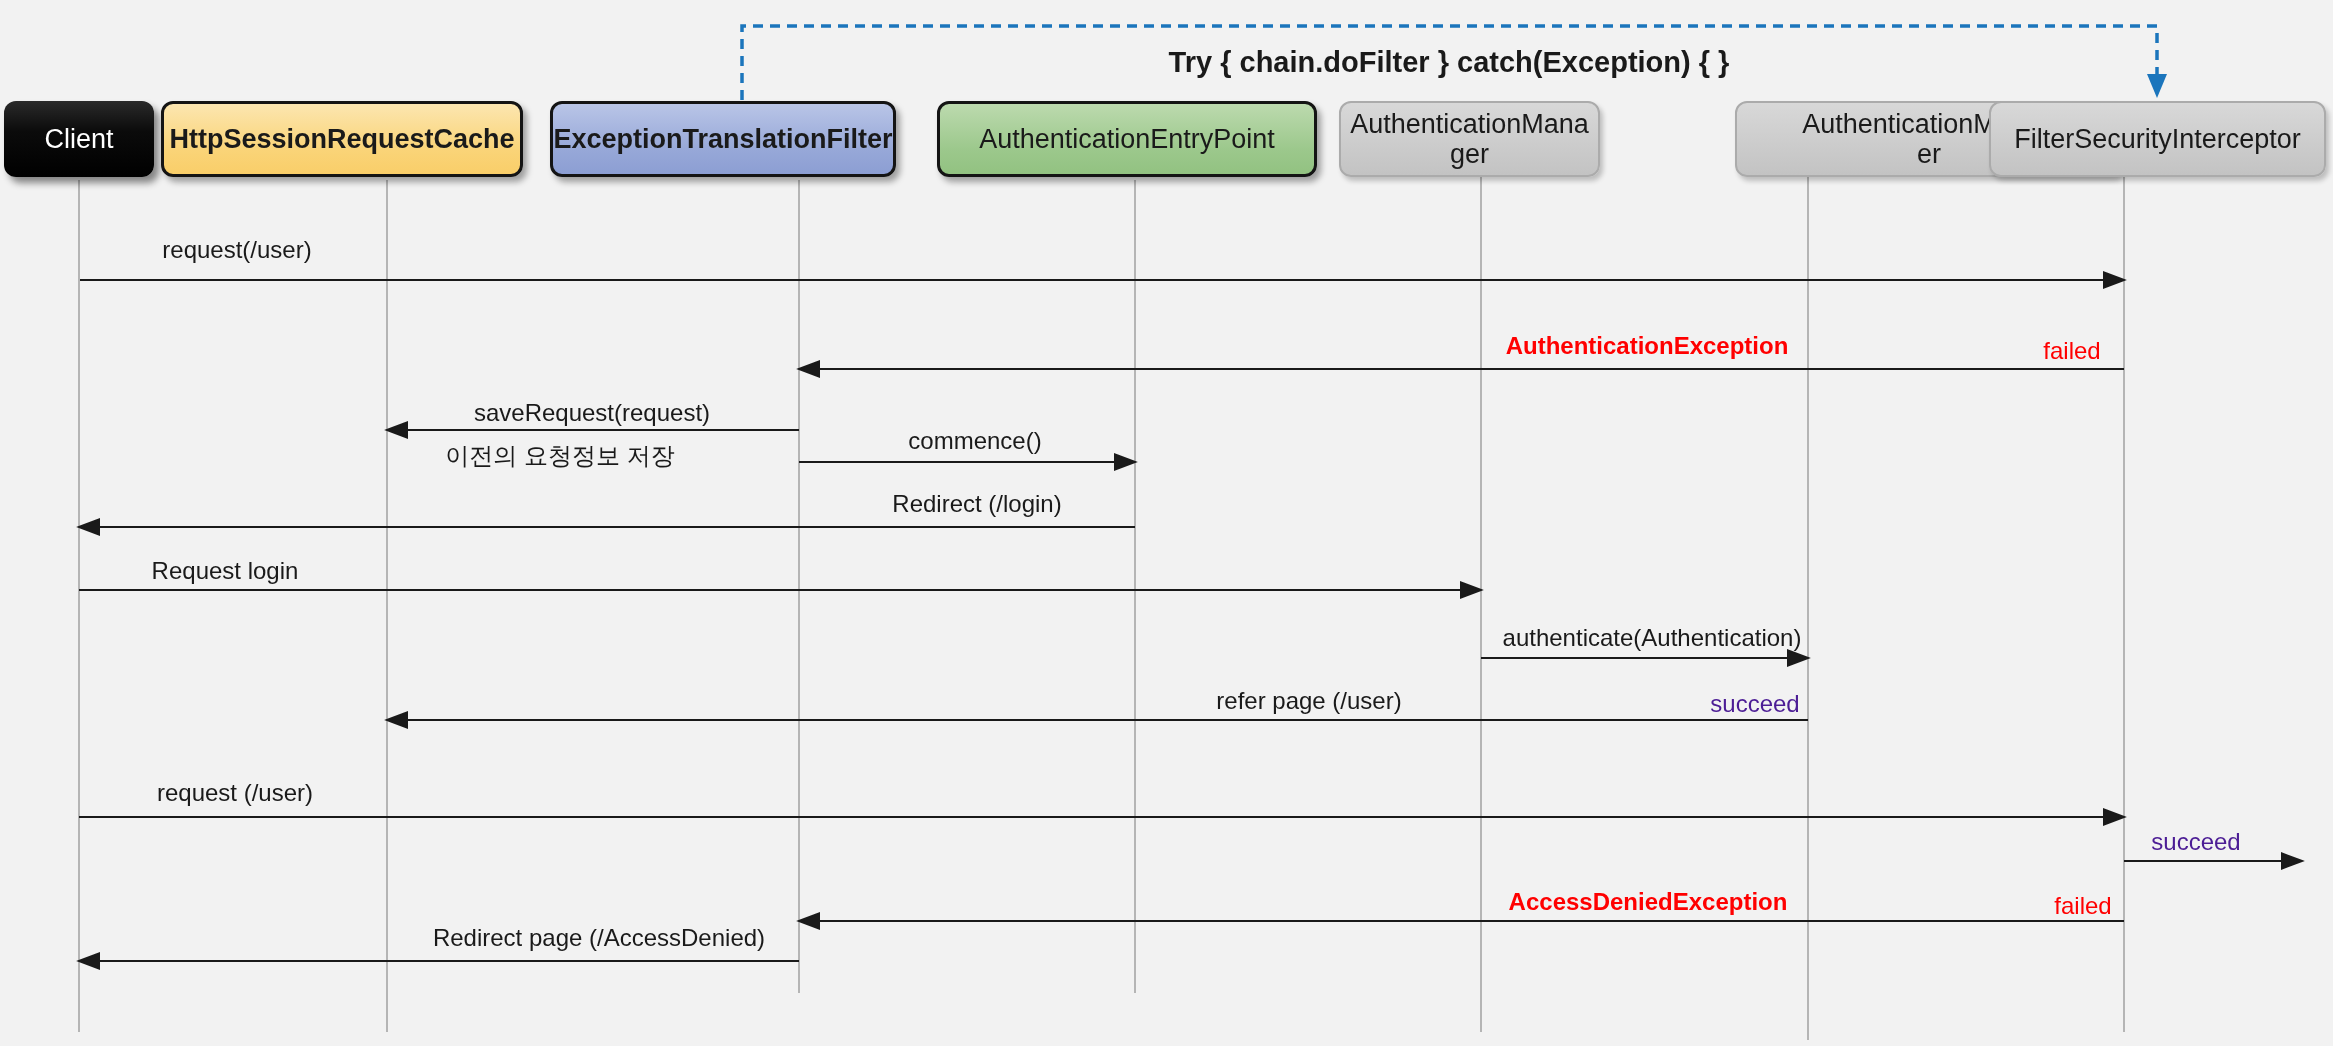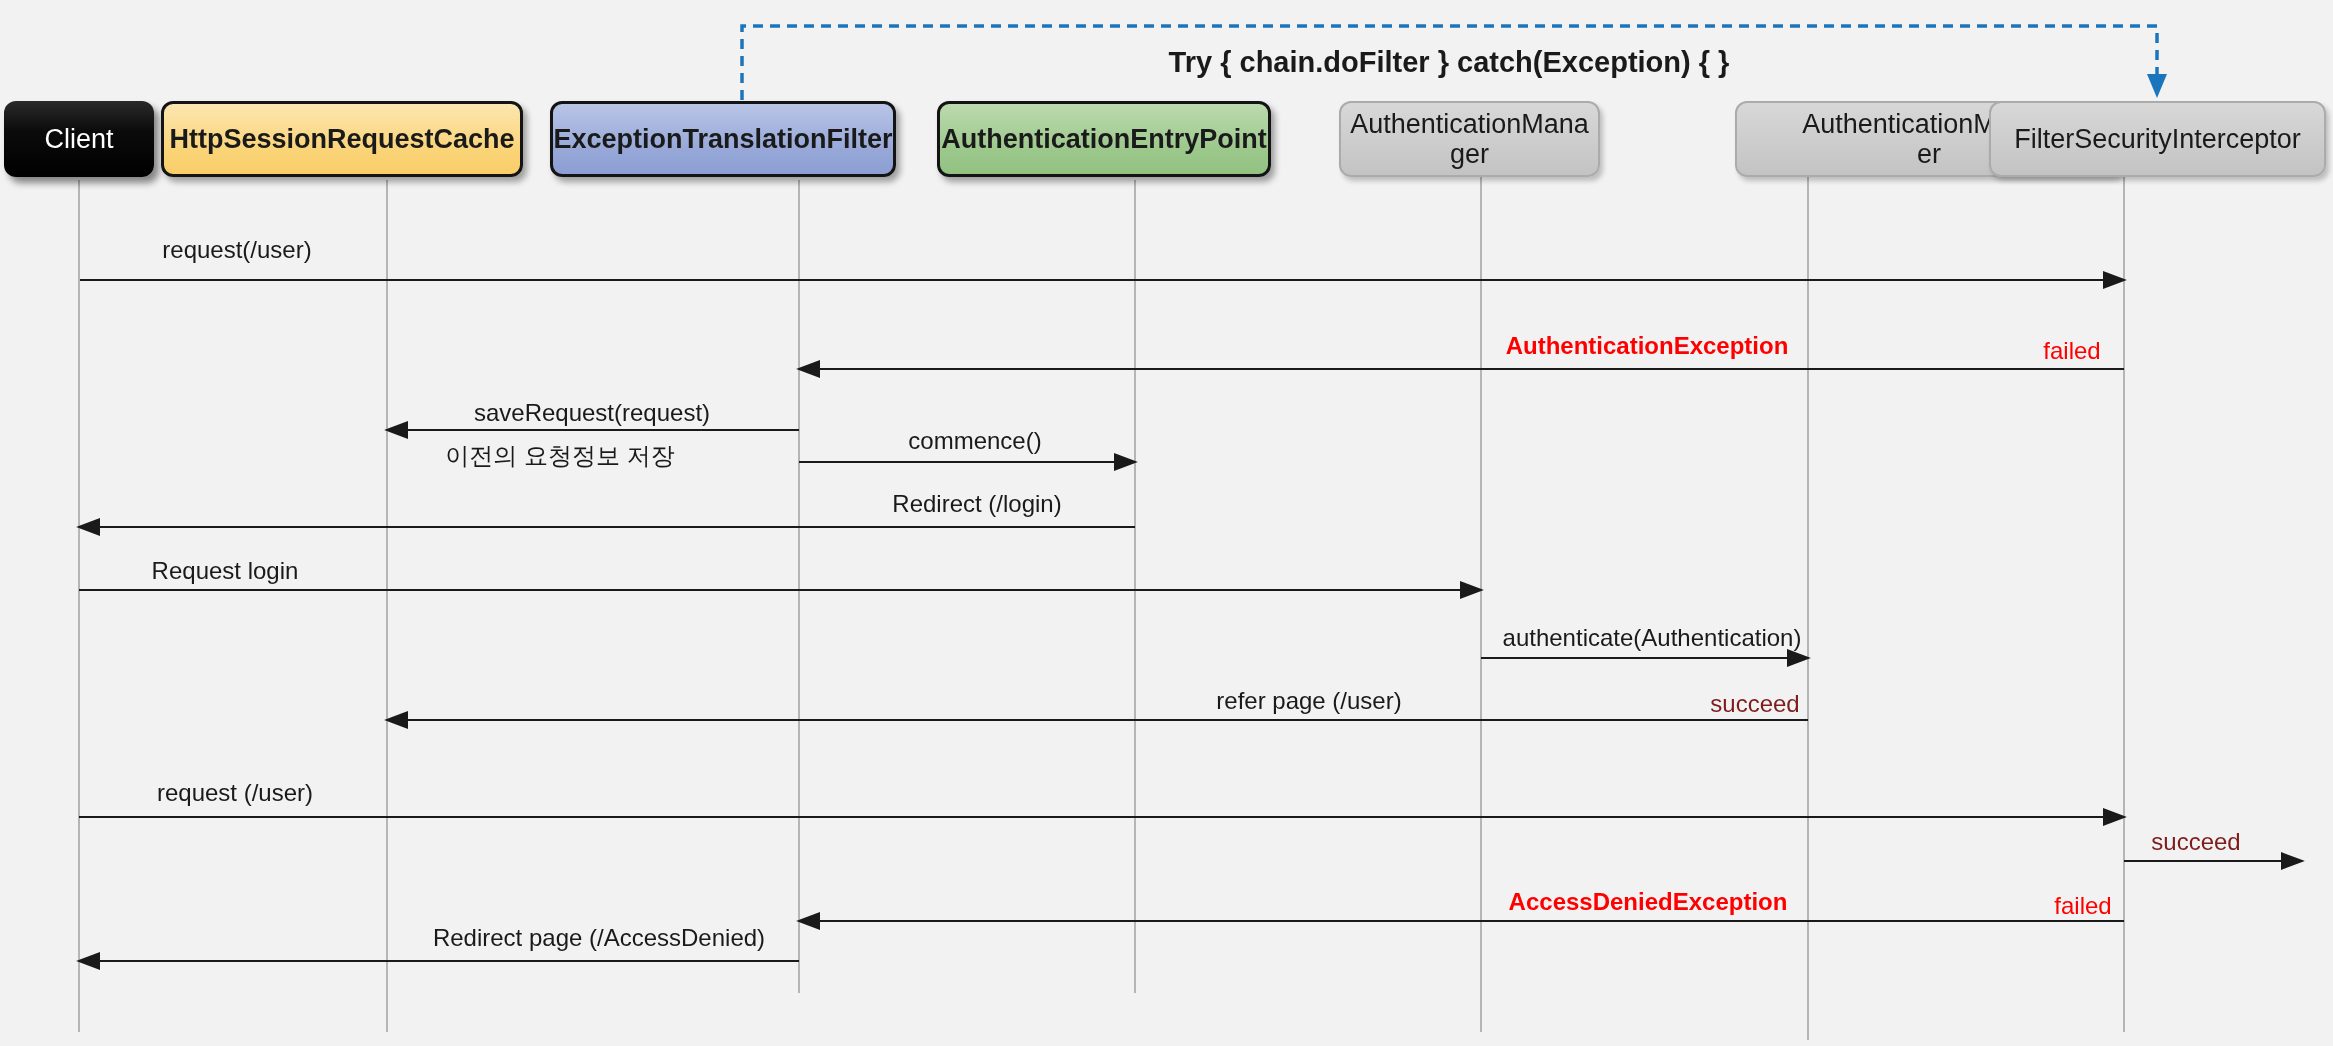--- a/index.html
+++ b/index.html
@@ -23,21 +23,21 @@
     left:161px; width:362px; border:3px solid #141414; font-weight:700;
     background:linear-gradient(180deg,#FCE6B0 0%,#FAD478 65%,#F9CE69 100%);
     box-shadow:4px 5px 6px rgba(0,0,0,0.35);
   }
   .p-blue {
     left:550px; width:346px; border:3px solid #141414; font-weight:700;
     background:linear-gradient(180deg,#B9C5E7 0%,#97A8D8 65%,#8C9ED3 100%);
     box-shadow:4px 5px 6px rgba(0,0,0,0.35);
   }
   .p-green {
-    left:937px; width:334px; border:3px solid #141414; font-weight:700;
+    left:937px; width:380px; border:3px solid #141414; font-weight:400;
     background:linear-gradient(180deg,#BCDAAE 0%,#9CC88C 65%,#92C281 100%);
     box-shadow:4px 5px 6px rgba(0,0,0,0.35);
   }
   .p-gray {
     border:2px solid #ABABAB;
     background:linear-gradient(180deg,#D8D8D8 0%,#C3C3C3 100%);
     box-shadow:3px 4px 5px rgba(0,0,0,0.22);
   }
   .p-af  { left:1339px; width:261px; }
   .p-am  { left:1735px; width:388px;justify-content:center; }
@@ -46,21 +46,21 @@
   .p-af  .lbl { max-width:245px; }
   .p-am  .lbl { max-width:262px; }
   .p-fsi .lbl { max-width:305px; }
 
   .msg {
     position:absolute; transform:translate(-50%,-50%);
     font-size:24px; white-space:nowrap; color:#1a1a1a;
   }
   .msg.err  { color:#FF0000; font-weight:700; }
   .msg.fail { color:#FF0000; font-weight:400; }
-  .msg.ok   { color:#7f1d1d;text-align:center; }
+  .msg.ok   { color:#4c1d95;text-align:center; }
   .try-note {
     position:absolute; left:1449px; top:62px; transform:translate(-50%,-50%);
     font-size:29px; font-weight:700; white-space:nowrap; color:#1a1a1a;
   }
 </style>
 </head>
 <body>
 
 <div id="canvas">
 

